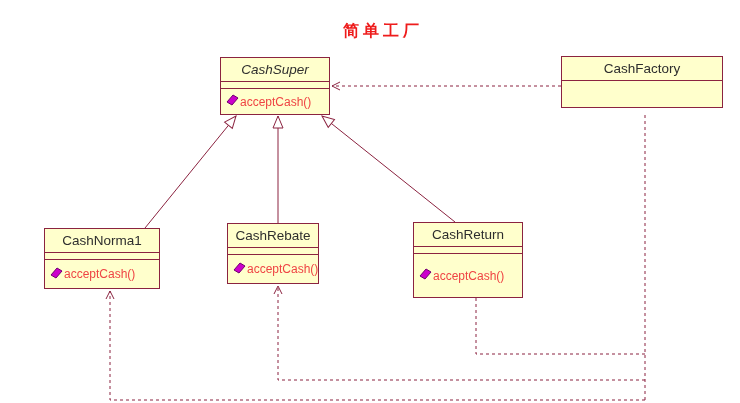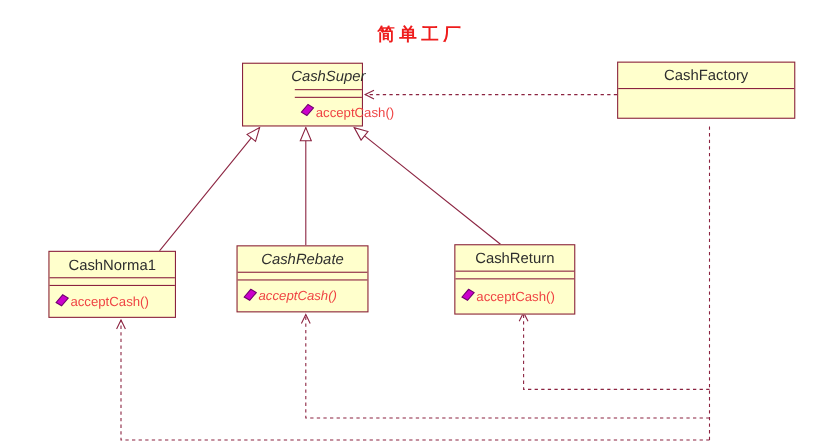--- a/index.html
+++ b/index.html
@@ -26,25 +26,25 @@
     font-size:13.5px;color:var(--name);
   }
   .cls.abstract .name{font-style:italic;}
   .cls .attrs{flex:0 0 6px;border-top:1px solid var(--ln);}
   .cls .ops{
     flex:1;border-top:1px solid var(--ln);display:flex;align-items:center;
     padding-left:5px;font-size:12px;color:#ef4444;white-space:nowrap;
   }
   .op-icon{display:inline-block;margin-right:1px;flex:0 0 auto;}
 
-  .c-cashsuper  {left:220px;top:45px; width:110px;height:58px;padding-left:47px;}
+  .c-cashsuper  {left:220px;top:45px; width:110px;height:58px;}
   .c-cashfactory{left:561px;top:44px; width:162px;height:52px;}
   .c-cashnorma1 {left:44px; top:216px;width:116px;height:61px;}
-  .c-cashrebate {left:215px;top:211px;width:120px;height:61px;font-style:italic;}
-  .c-cashreturn {left:413px;top:210px;width:110px;height:64px;}
+  .c-cashrebate {left:227px;top:211px;width:92px;height:61px;}
+  .c-cashreturn {left:413px;top:210px;width:110px;height:76px;}
 </style>
 </head>
 <body>
 
 <div id="canvas">
 
   <svg id="wires" viewBox="0 0 740 403" xmlns="http://www.w3.org/2000/svg">
     <defs>
       <marker id="tri" markerUnits="userSpaceOnUse" markerWidth="16" markerHeight="14" refX="13" refY="6" orient="auto">
         <path d="M1,1 L13,6 L1,11 Z" fill="#ffffff" stroke="#8B2340" stroke-width="1"></path>

